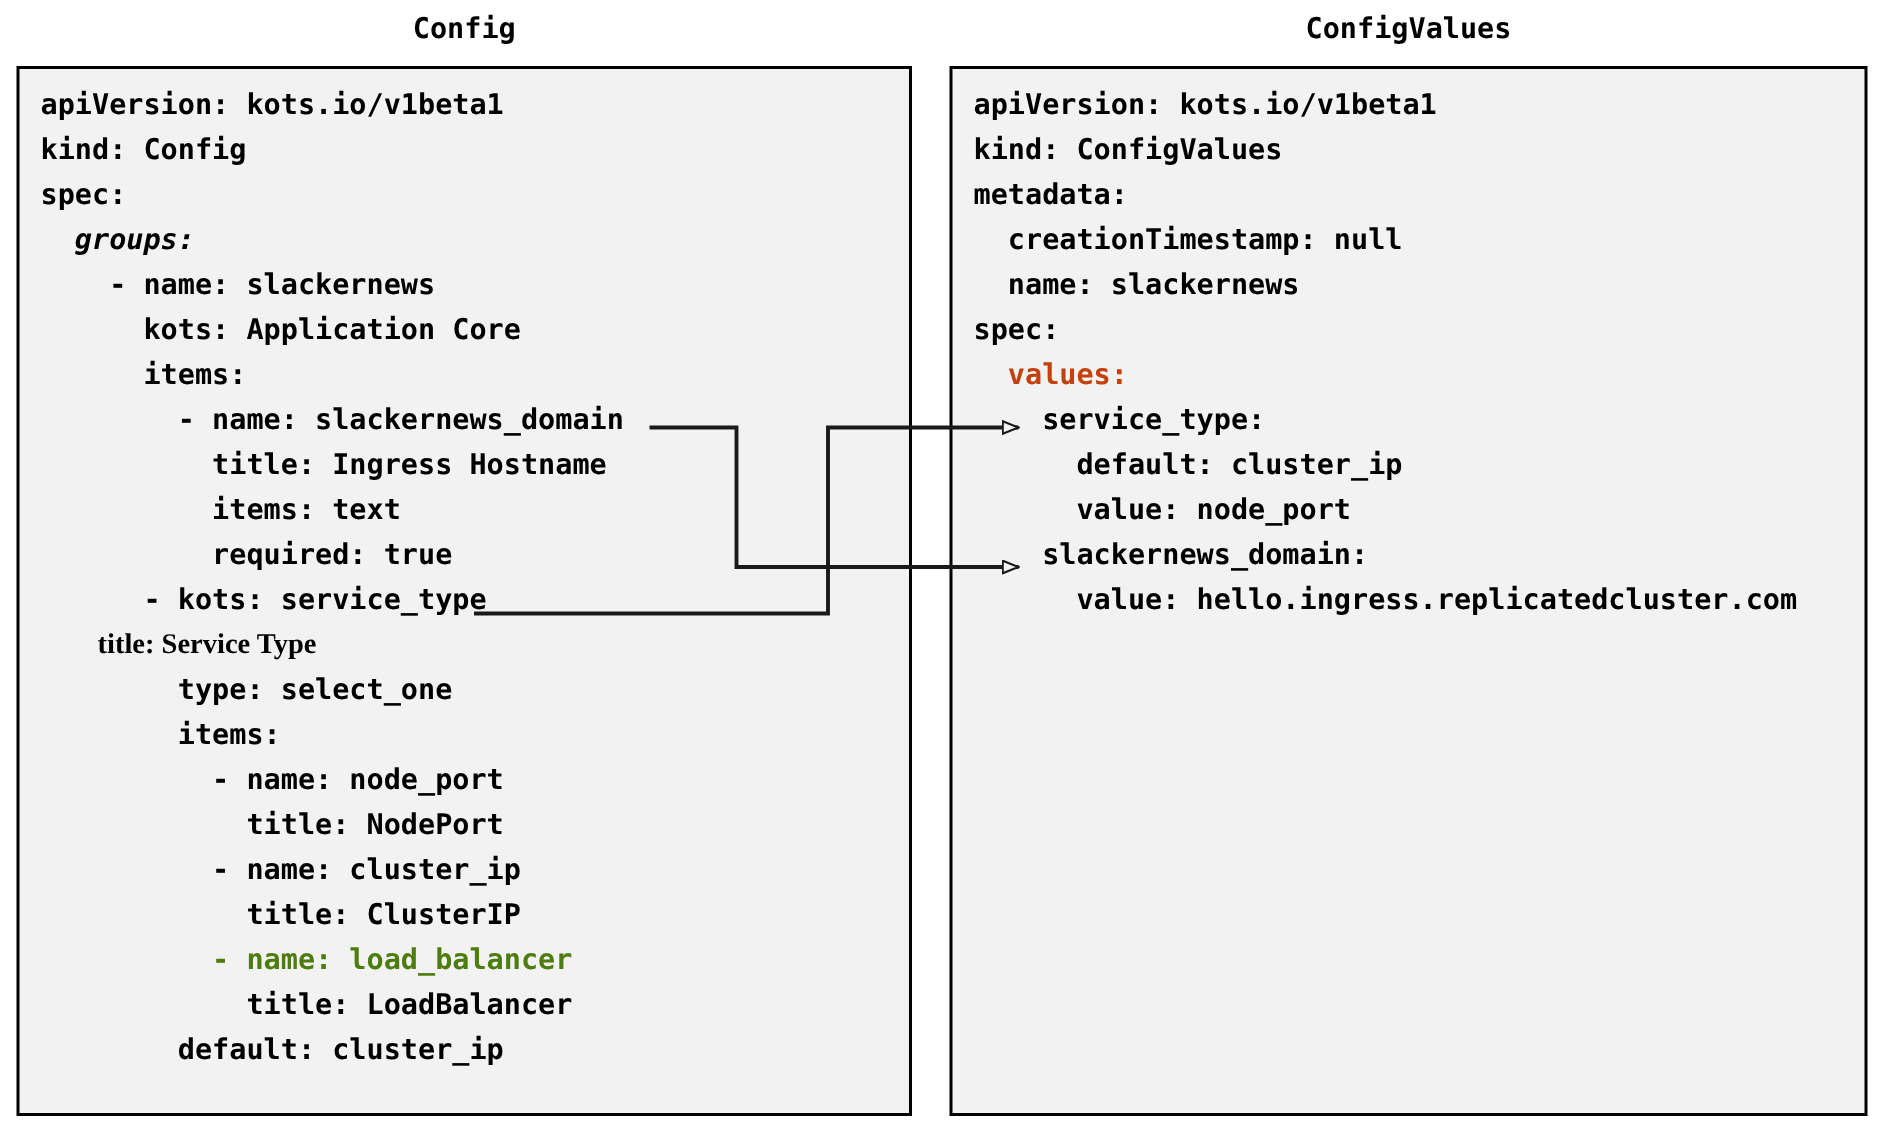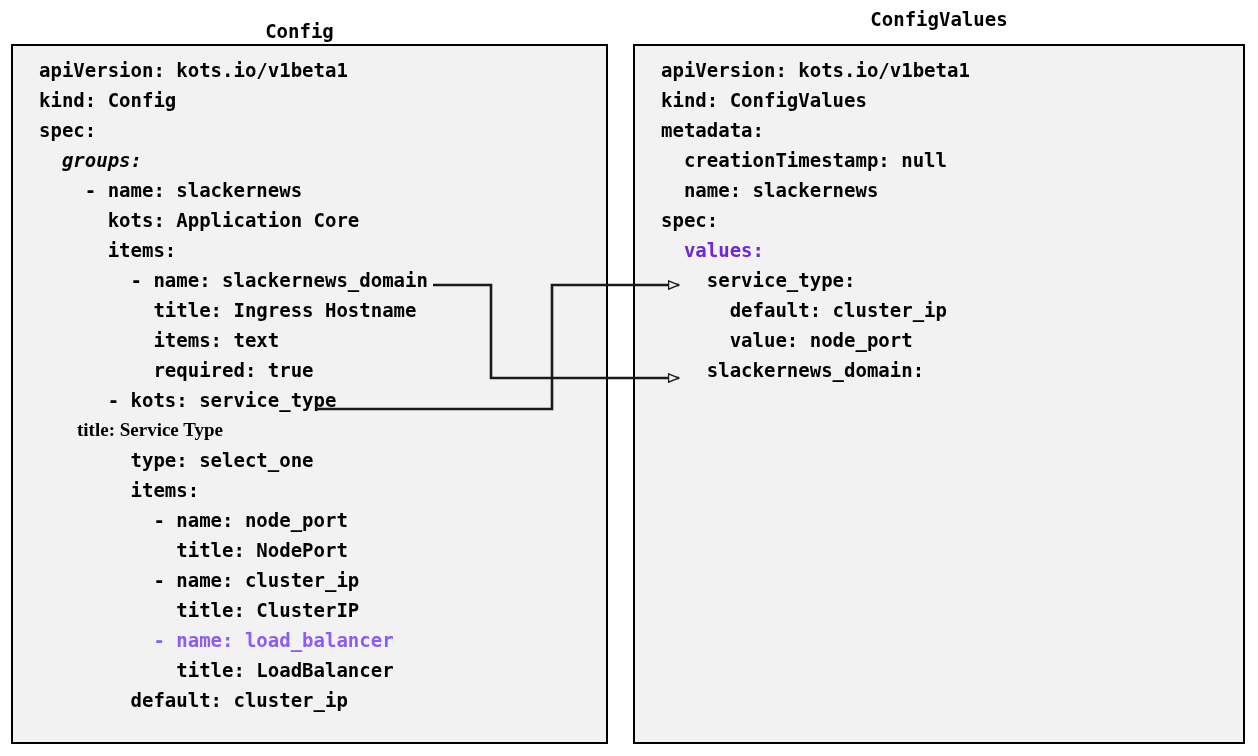--- a/index.html
+++ b/index.html
@@ -24,35 +24,35 @@
   .panel-title {
     position: absolute;
     font-family: "DejaVu Sans Mono", "Liberation Mono", monospace;
     font-weight: bold;
     font-size: 19px;
     color: #000000;
     white-space: pre;
     letter-spacing: 0px;
     text-align: center;
   }
-  #title-config  { left: 1px;  top: 8px;  width: 597px; margin-top: 12px; }
+  #title-config  { left: 11px;  top: 8px;  width: 597px; }
   #title-values  { left: 633px; top: 8px;  width: 612px; }
 
   .code-panel {
     position: absolute;
     background: #f2f2f2;
     border: 2px solid #000000;
     box-sizing: border-box;
   }
   #panel-config  { left: 11px;  top: 44px; width: 597px;  height: 700px; }
   #panel-values  { left: 633px; top: 44px; width: 612px;  height: 700px; }
 
   .code-lines {
     position: absolute;
-    left: 12px; top: 0;
+    left: 0; top: 0;
     width: 100%;
     height: 100%;
     border-radius: 26px;
   }
   .code-line {
     position: absolute;
     left: 14px;
     font-family: "DejaVu Sans Mono", "Liberation Mono", monospace;
     font-weight: bold;
     font-size: 19px;
@@ -94,39 +94,40 @@
         <div class="code-line" style="top: 283px; color: rgb(0, 0, 0);">          items: text</div>
         <div class="code-line" style="top: 313px; color: rgb(0, 0, 0);">          required: true</div>
         <div class="code-line" style="top: 343px; color: rgb(0, 0, 0);">      - kots: service_type</div>
         <div class="code-line" style="top: 373px; color: rgb(0, 0, 0); font-family: Liberation Serif, serif;">        title: Service Type</div>
         <div class="code-line" style="top: 403px; color: rgb(0, 0, 0);">        type: select_one</div>
         <div class="code-line" style="top: 433px; color: rgb(0, 0, 0);">        items:</div>
         <div class="code-line" style="top: 463px; color: rgb(0, 0, 0);">          - name: node_port</div>
         <div class="code-line" style="top: 493px; color: rgb(0, 0, 0);">            title: NodePort</div>
         <div class="code-line" style="top: 523px; color: rgb(0, 0, 0);">          - name: cluster_ip</div>
         <div class="code-line" style="top: 553px; color: rgb(0, 0, 0);">            title: ClusterIP</div>
-        <div class="code-line" style="top: 583px; color: #8b5cf6;">          - name: load_balancer</div>
+        <div class="code-line" style="top: 583px; color: #4d7c0f;">          - name: load_balancer</div>
         <div class="code-line" style="top: 613px; color: rgb(0, 0, 0);">            title: LoadBalancer</div>
         <div class="code-line" style="top: 643px; color: rgb(0, 0, 0);">        default: cluster_ip</div>
       </div>
   </div>
 
   <div class="code-panel" id="panel-values" style="background: rgb(242, 242, 242); border-color: rgb(0, 0, 0);">
     <div class="code-lines" id="values-lines">
         <div class="code-line" style="top: 13px; color: rgb(0, 0, 0);">apiVersion: kots.io/v1beta1</div>
         <div class="code-line" style="top: 43px; color: rgb(0, 0, 0);">kind: ConfigValues</div>
         <div class="code-line" style="top: 73px; color: rgb(0, 0, 0);">metadata:</div>
         <div class="code-line" style="top: 103px; color: rgb(0, 0, 0);">  creationTimestamp: null</div>
         <div class="code-line" style="top: 133px; color: rgb(0, 0, 0);">  name: slackernews</div>
         <div class="code-line" style="top: 163px; color: rgb(0, 0, 0);">spec:</div>
-        <div class="code-line" style="top: 193px; color: #6d28d9;">  values:</div>
+        <div class="code-line" style="top: 193px; color: #c2410c;">  values:</div>
         <div class="code-line" style="top: 223px; color: rgb(0, 0, 0);">    service_type:</div>
         <div class="code-line" style="top: 253px; color: rgb(0, 0, 0);">      default: cluster_ip</div>
         <div class="code-line" style="top: 283px; color: rgb(0, 0, 0);">      value: node_port</div>
         <div class="code-line" style="top: 313px; color: rgb(0, 0, 0);">    slackernews_domain:</div>
+        <div class="code-line" style="top: 343px; color: rgb(0, 0, 0);">      value: hello.ingress.replicatedcluster.com</div>
       </div>
   </div>
 
   <svg id="connectors" viewBox="0 0 1258 756">
     <defs>
       <marker id="openArrow" markerWidth="12" markerHeight="10" refX="11" refY="5" orient="auto" markerUnits="userSpaceOnUse">
         <path d="M0.5,0.8 L11,5 L0.5,9.2 Z" fill="#f2f2f2" stroke="#1a1a1a" stroke-width="1.4" stroke-linejoin="miter"></path>
       </marker>
     </defs>
 

